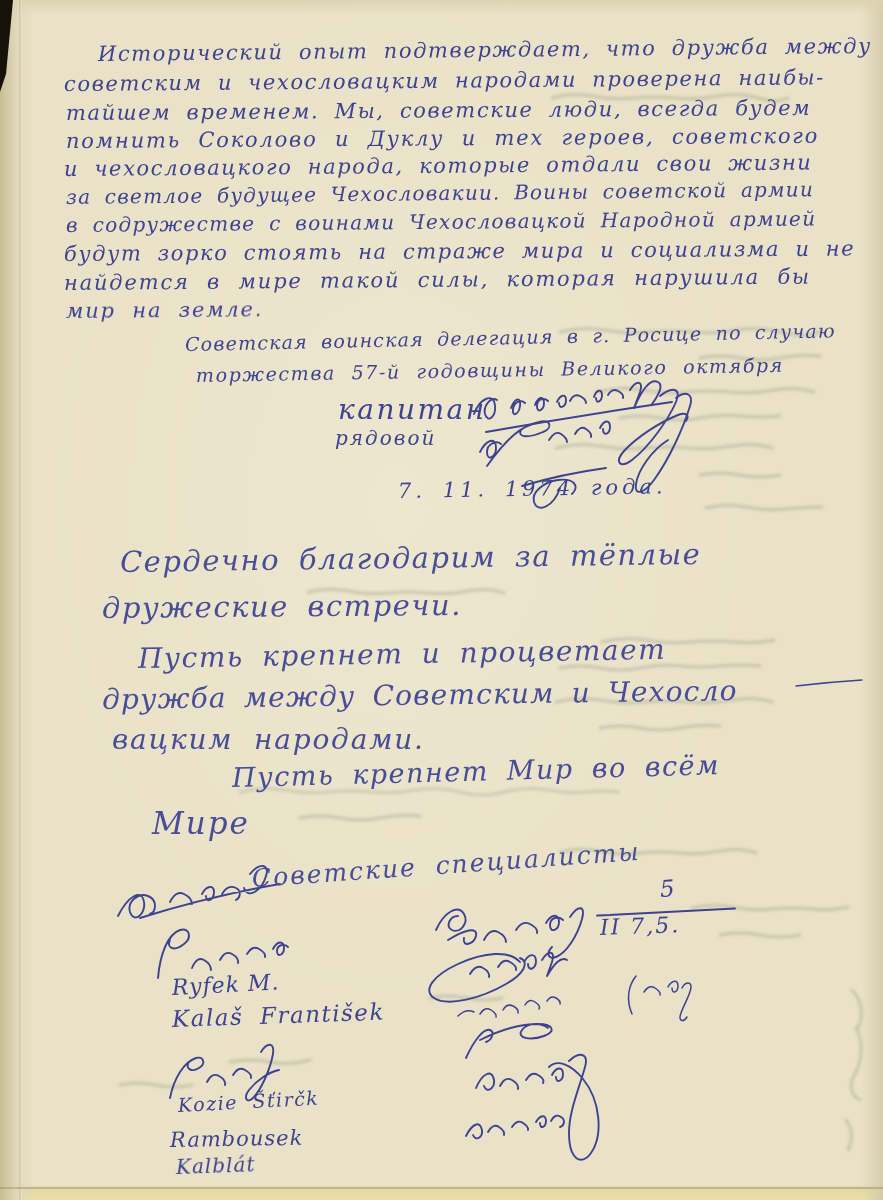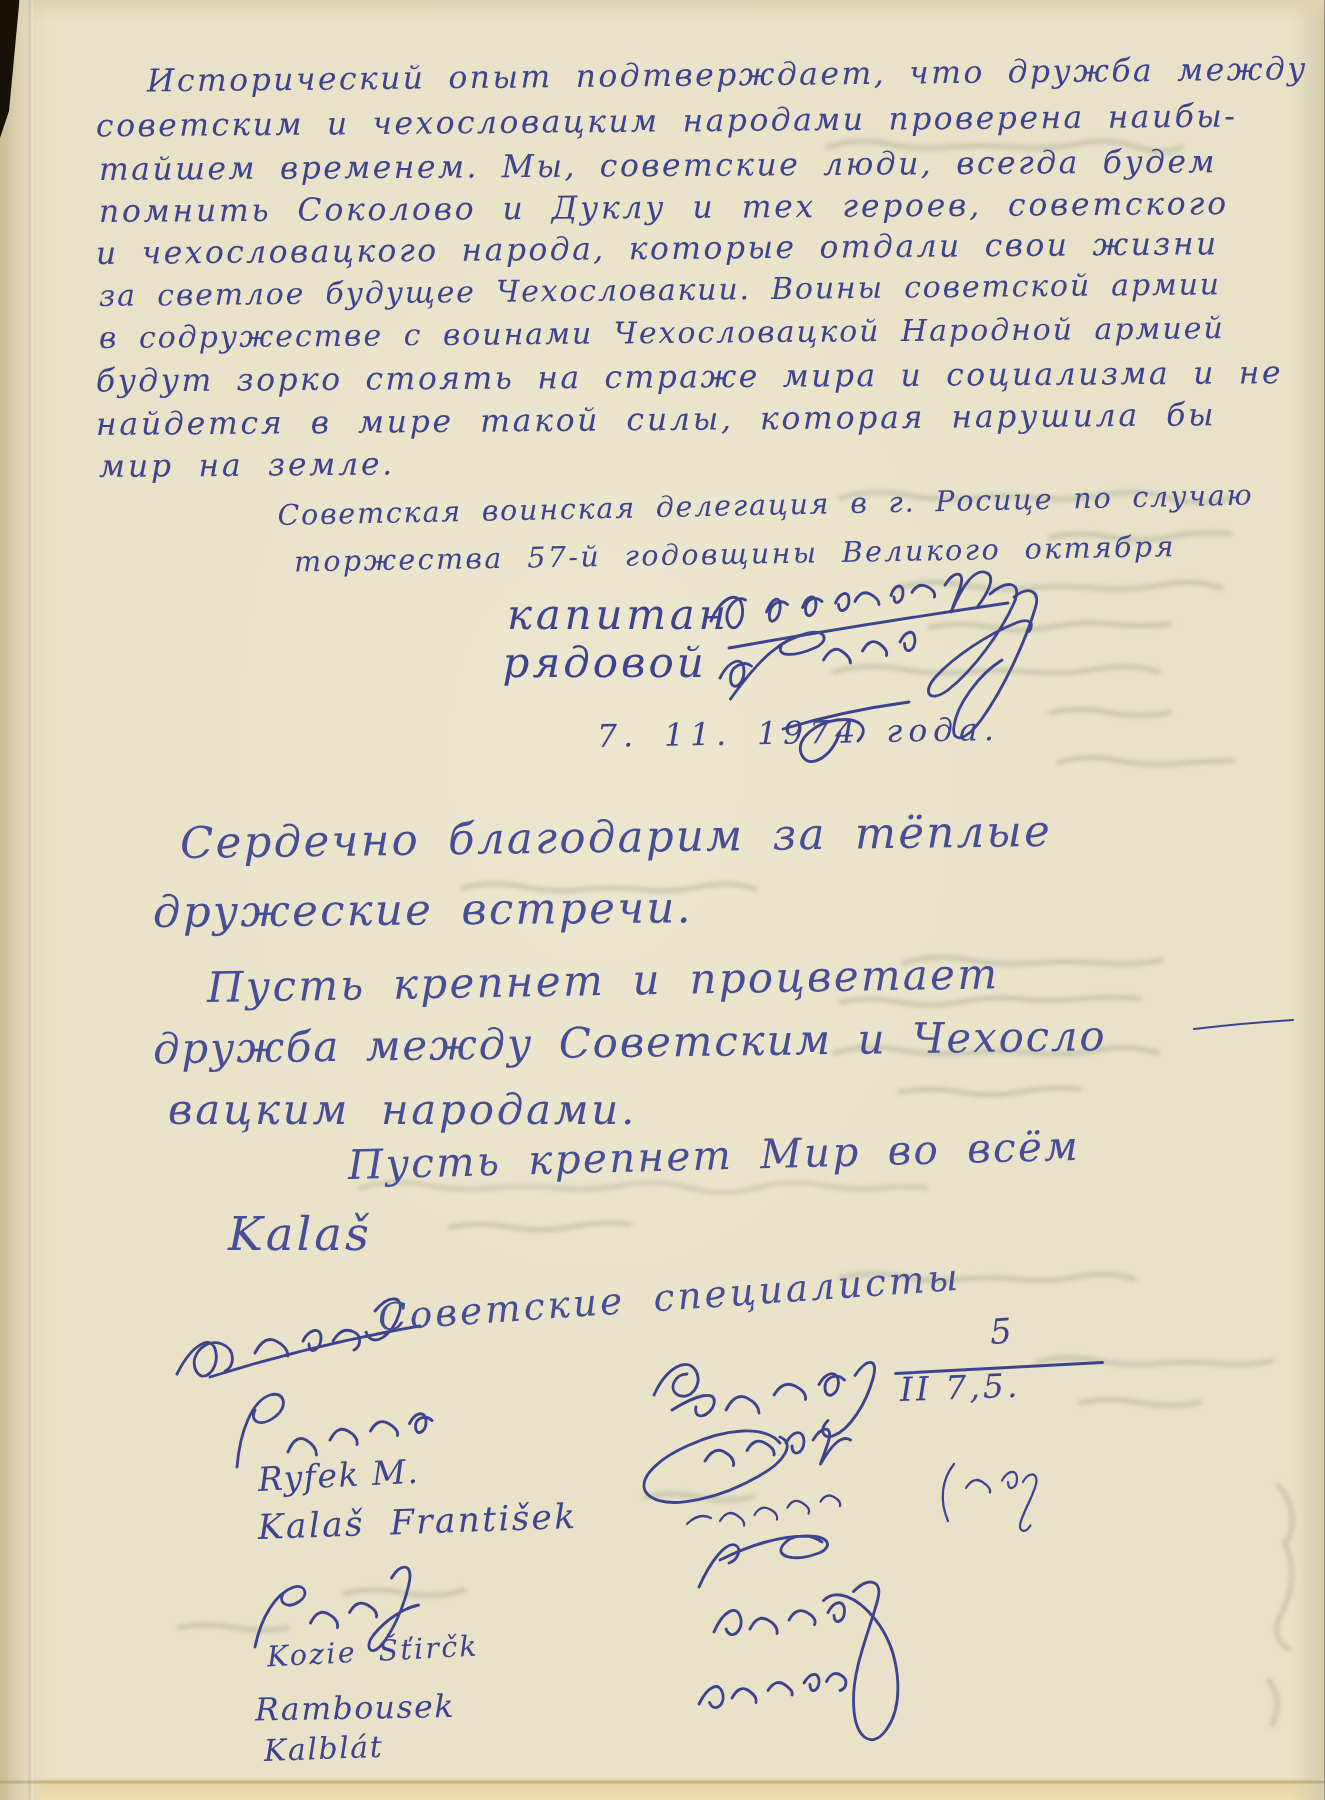--- a/index.html
+++ b/index.html
@@ -141,33 +141,33 @@
     <div class="hw ink" style="left:66px;top:187px;font-size:20px;letter-spacing:1.2px;word-spacing:6px;transform:rotate(-0.6deg);">за светлое будущее Чехословакии.  Воины советской армии</div>
     <div class="hw ink" style="left:66px;top:215px;font-size:20px;letter-spacing:1.3px;word-spacing:6px;transform:rotate(-0.5deg);">в содружестве с воинами Чехословацкой Народной армией</div>
     <div class="hw ink" style="left:64px;top:244px;font-size:21px;letter-spacing:1.6px;word-spacing:7px;transform:rotate(-0.4deg);">будут зорко стоять на страже мира и социализма и не</div>
     <div class="hw ink" style="left:64px;top:273px;font-size:21px;letter-spacing:1.8px;word-spacing:9px;transform:rotate(-0.5deg);">найдется в мире такой силы, которая нарушила бы</div>
     <div class="hw ink" style="left:66px;top:301px;font-size:21px;letter-spacing:1.8px;word-spacing:8px;transform:rotate(-0.5deg);">мир на земле.</div>
 
     <div class="hw ink" style="left:185px;top:335px;font-size:19px;letter-spacing:1.2px;word-spacing:6px;transform:rotate(-1.2deg);">Советская воинская делегация  в г. Росице  по случаю</div>
     <div class="hw ink" style="left:196px;top:366px;font-size:19px;letter-spacing:1.6px;word-spacing:8px;transform:rotate(-1deg);">торжества  57-й годовщины  Великого октября</div>
 
     <div class="hw ink" style="left:338px;top:396px;font-size:28px;letter-spacing:2.5px;">капитан</div>
-    <div class="hw ink" style="left:335px;top:428px;font-size:28px;letter-spacing:2px;">рядовой</div>
+    <div class="hw ink" style="left:335px;top:428px;font-size:20px;letter-spacing:2px;">рядовой</div>
 
     <div class="hw ink" style="left:398px;top:481px;font-size:21px;letter-spacing:4px;word-spacing:6px;transform:rotate(-1deg);">7. 11. 1974 года.</div>
   </div>
 
   <div>
     <div class="hw ink2" style="left:120px;top:548px;font-size:29px;letter-spacing:1.5px;word-spacing:8px;transform:rotate(-0.8deg);">Сердечно благодарим за тёплые</div>
     <div class="hw ink2" style="left:102px;top:594px;font-size:29px;letter-spacing:1.5px;word-spacing:8px;transform:rotate(-0.5deg);">дружеские встречи.</div>
     <div class="hw ink2" style="left:138px;top:645px;font-size:28px;letter-spacing:1.5px;word-spacing:8px;transform:rotate(-1deg);">Пусть крепнет и процветает</div>
     <div class="hw ink2" style="left:102px;top:686px;font-size:28px;letter-spacing:1.2px;word-spacing:7px;transform:rotate(-0.8deg);">дружба  между Советским и Чехосло</div>
     <div class="hw ink2" style="left:112px;top:726px;font-size:28px;letter-spacing:1.8px;word-spacing:10px;">вацким  народами.</div>
     <div class="hw ink2" style="left:232px;top:764px;font-size:27px;letter-spacing:1.5px;word-spacing:8px;transform:rotate(-1.5deg);">Пусть крепнет Мир во всём</div>
-    <div class="hw ink2" style="left:152px;top:808px;font-size:31px;letter-spacing:2px;">Kalaš</div>
+    <div class="hw ink2" style="left:152px;top:808px;font-size:31px;letter-spacing:2px;">Мире</div>
 
     <div class="hw ink2" style="left:252px;top:866px;font-size:25px;letter-spacing:2px;word-spacing:9px;transform:rotate(-4deg);">Советские специалисты</div>
 
     <div>
       <div class="hw ink" style="left:660px;top:878px;font-size:23px;transform:rotate(-4deg);">5</div>
       <div class="fracline" style="left:596px;top:911px;width:140px;transform:rotate(-3deg);"></div>
       <div class="hw ink" style="left:600px;top:917px;font-size:22px;letter-spacing:2px;transform:rotate(-2deg);">II 7,5.</div>
     </div>
   </div>
 

